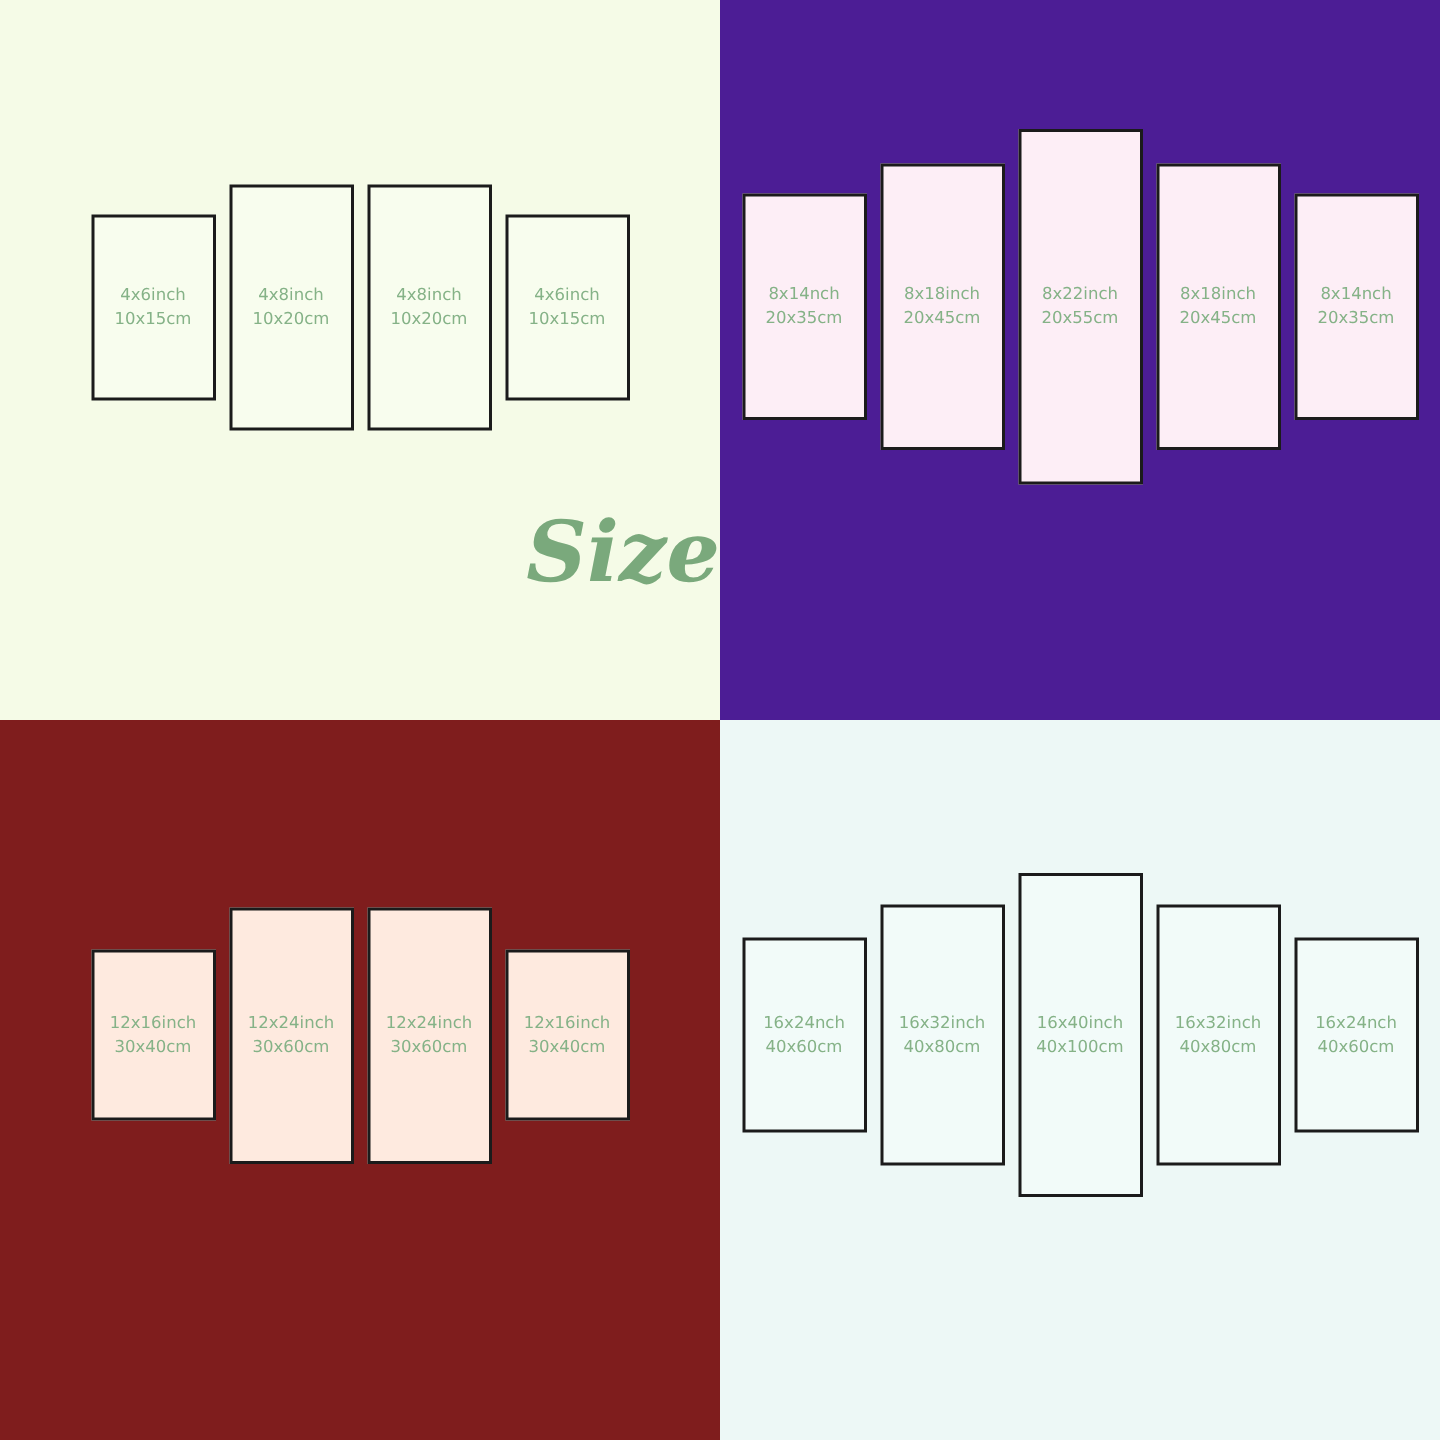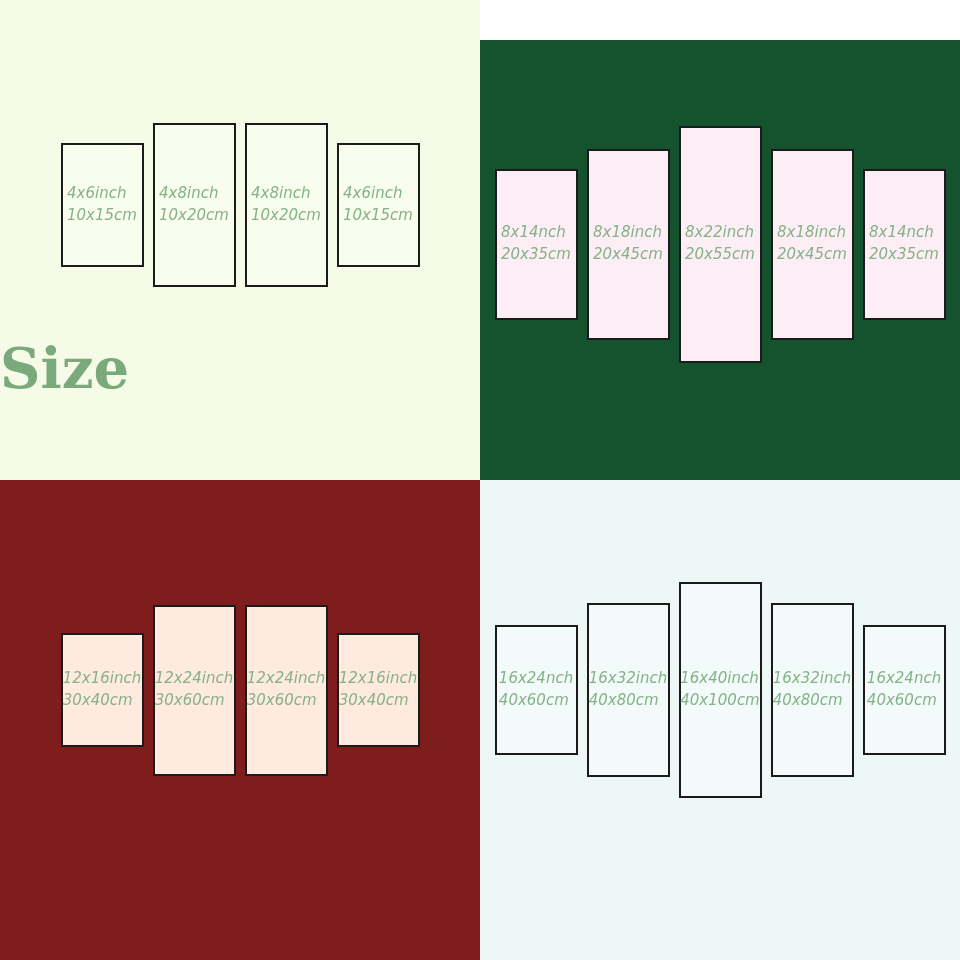--- a/index.html
+++ b/index.html
@@ -11,21 +11,21 @@
   .grid {
     display: grid;
     grid-template-columns: 480px 480px;
     grid-template-rows: 480px 480px;
     width: 960px; height: 960px;
   }
   .quad { position: relative; width: 480px; height: 480px; overflow: hidden; }
 
   
   .q0 { background:#f5fbe7; --panel-bg:#f8fdee; --h-side:124px; --h-mid:164px; --h-center:208px; --row-h:410px; --title-top:340px; }
-  .q1 { background:#14532d;margin-top:40px; --panel-bg:#fdeef6; --h-side:151px; --h-mid:191px; --h-center:237px; --row-h:408px; --title-top:340px; }
+  .q1 { background:#4c1d95; --panel-bg:#fdeef6; --h-side:151px; --h-mid:191px; --h-center:237px; --row-h:408px; --title-top:340px; }
   .q2 { background:#7f1d1d; --panel-bg:#feeadf; --h-side:114px; --h-mid:171px; --h-center:226px; --row-h:420px; --title-top:352px; }
   .q3 { background:#edf8f6;padding-left:27px; --panel-bg:#f2fbf9; --h-side:130px; --h-mid:174px; --h-center:216px; --row-h:420px; --title-top:350px; }
 
   .panels {
     position: absolute; top: 0; left: 0;
     width: 480px; height: var(--row-h);
     display: flex; justify-content: center; align-items: center;
     gap: 9px;
   }
   .panel {
@@ -33,34 +33,34 @@
     border: 2px solid #1b1b1b;
     background: var(--panel-bg);
     display: flex; align-items: center; justify-content: center;
     flex: 0 0 auto;
   }
   .panel.side   { height: var(--h-side); }
   .panel.mid    { height: var(--h-mid); }
   .panel.center { height: var(--h-center); }
 
   .panel-text {
-    font-style: italic;
-    font-size: 15px;
+    text-align: center;
+    font-size: 11px;
     line-height: 1.45;
     color: #85b287;
     white-space: nowrap;
   }
   .panel-text span { display: block; }
 
   .quad-title {
     position: absolute; top: var(--title-top); left: 0;
     width: 480px; margin: 0;
-    text-align: left;
+    text-align: right;
     font-family: "DejaVu Serif", serif;
-    font-weight: bold;
+    font-style: italic; font-weight: bold;
     font-size: 56px; line-height: 1;
     color: #7aa97c;
   }
 </style>
 </head>
 <body>
 
 <div class="grid">
 
   <section class="quad q0">

